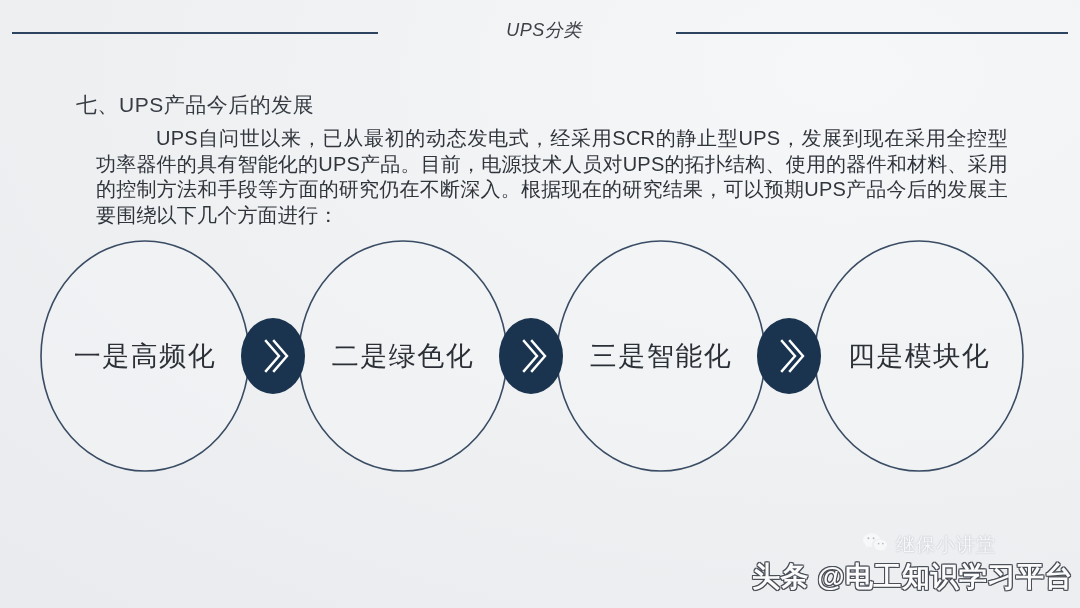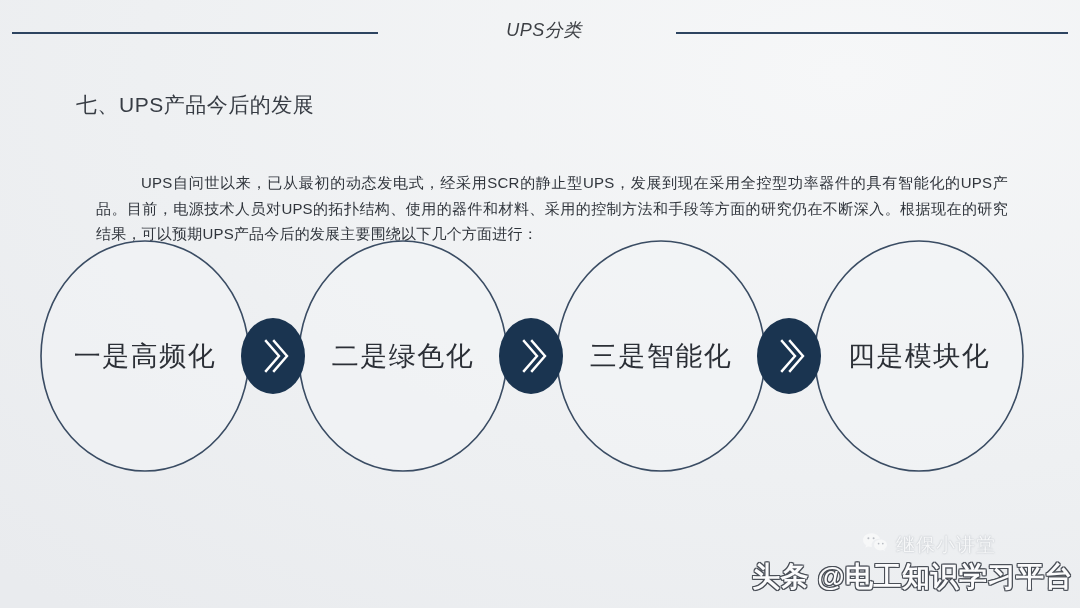--- a/index.html
+++ b/index.html
@@ -66,27 +66,26 @@
     white-space: nowrap;
     margin-top: 12px;
   }
 
   
   .body-text {
     position: absolute;
     left: 96px;
     top: 126px;
     width: 912px;
-    font-size: 15px;
+    font-size: 20px;
     line-height: 25.5px;
     color: #30353c;
     text-align: justify;
     text-indent: 3em;
     letter-spacing: .2px;
-    margin-top: 44px;
   }
 
   
   .diagram {
     position: absolute;
     left: 0;
     top: 240px;
     width: 876px;
     height: 240px;
   }

